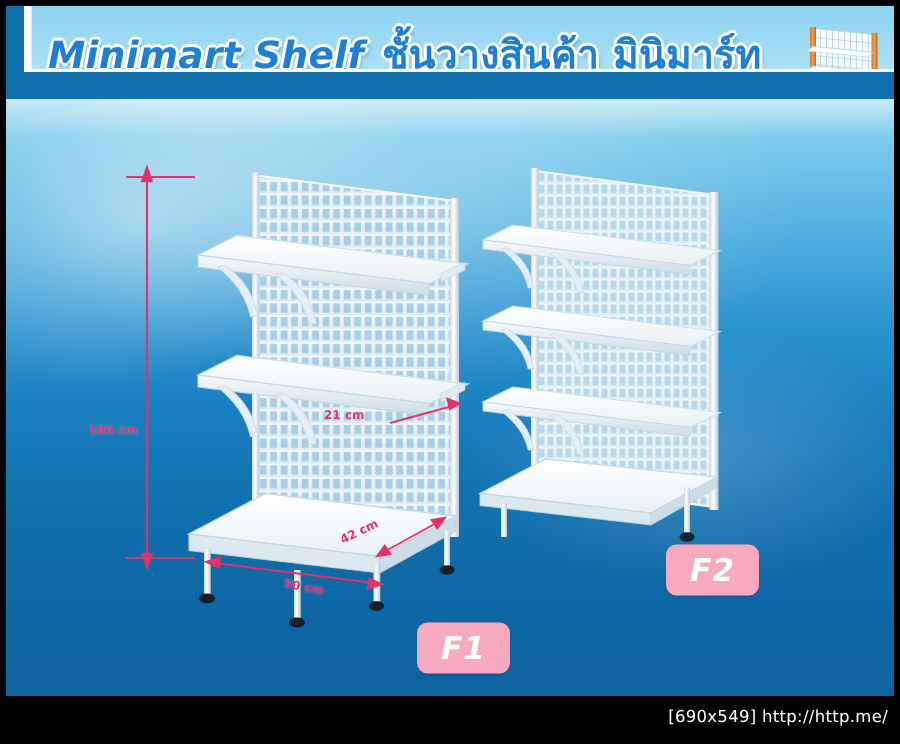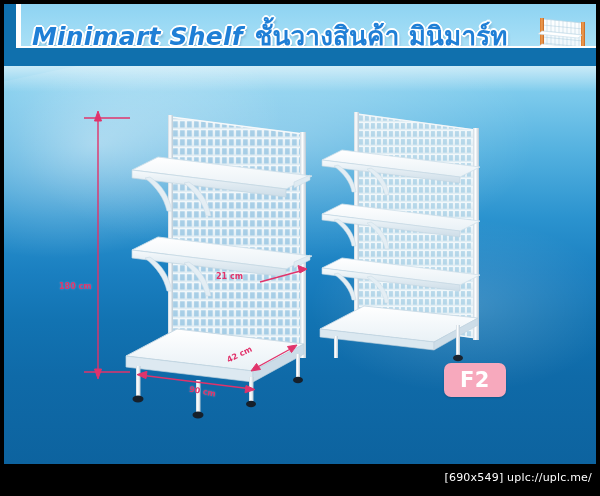--- a/index.html
+++ b/index.html
@@ -140,20 +140,21 @@
     background: #f7a9bd;
     border-radius: 7px;
     width: 62px;
     height: 34px;
     display: flex;
     align-items: center;
     justify-content: center;
     color: #ffffff;
     font-size: 21px;
     font-weight: bold;
+    font-style: italic;
     letter-spacing: 0.5px;
     box-shadow: 0 1px 2px rgba(0,0,0,.18);
   }
   .tag-f1 { left: 274px; top: 349px; }
   .tag-f2 { left: 440px; top: 297px; }
 
   
   .footer {
     position: absolute;
     left: 0;
@@ -375,21 +376,22 @@
           <polygon points="251,323.5 242,319.5 241,326.8"></polygon>
           <polygon points="133,308.6 142,312.6 143,305.3"></polygon>
         </g>
       </svg>
 
       <div class="dim dim-180">180 cm</div>
       <div class="dim dim-28">21 cm</div>
       <div class="dim dim-42">42 cm</div>
       <div class="dim dim-90">90 cm</div>
 
+      <div class="tag tag-f1">F1</div>
       <div class="tag tag-f2">F2</div>
     </div>
   </div>
 
   <div class="footer">
-    <div class="footer-text">[690x549] uplc://uplc.me/</div>
+    <div class="footer-text">[690x549] http://http.me/</div>
   </div>
 
 </div>
 
 </body></html>

